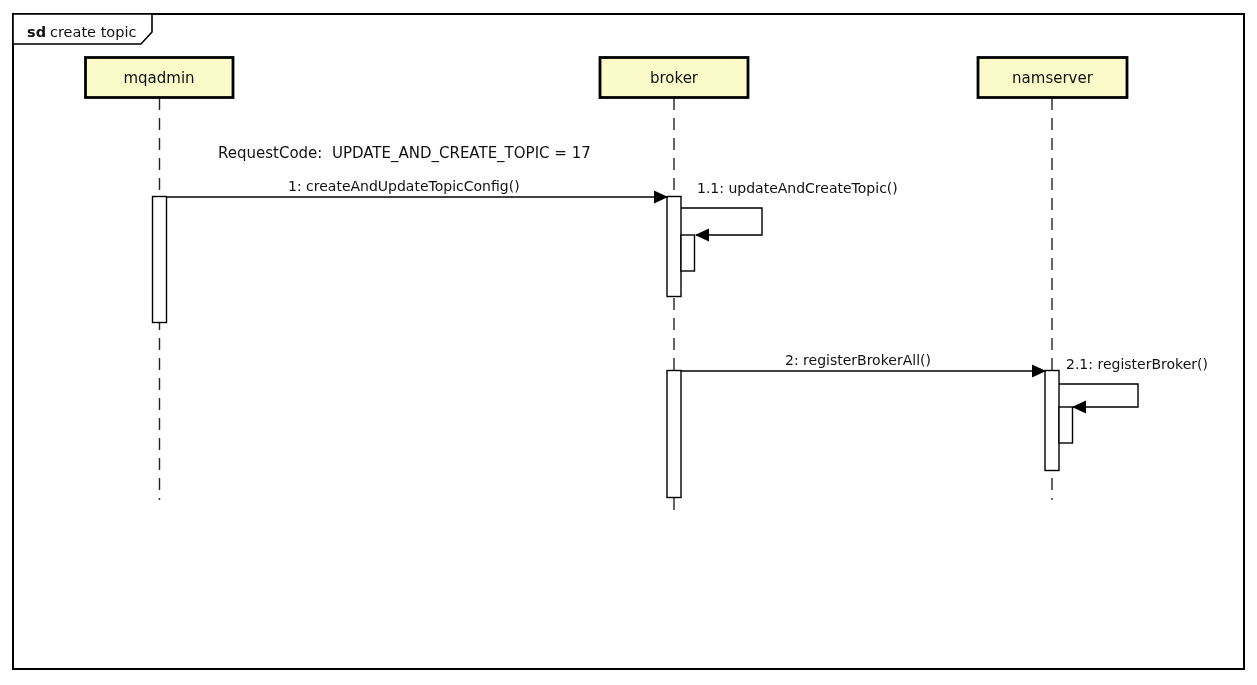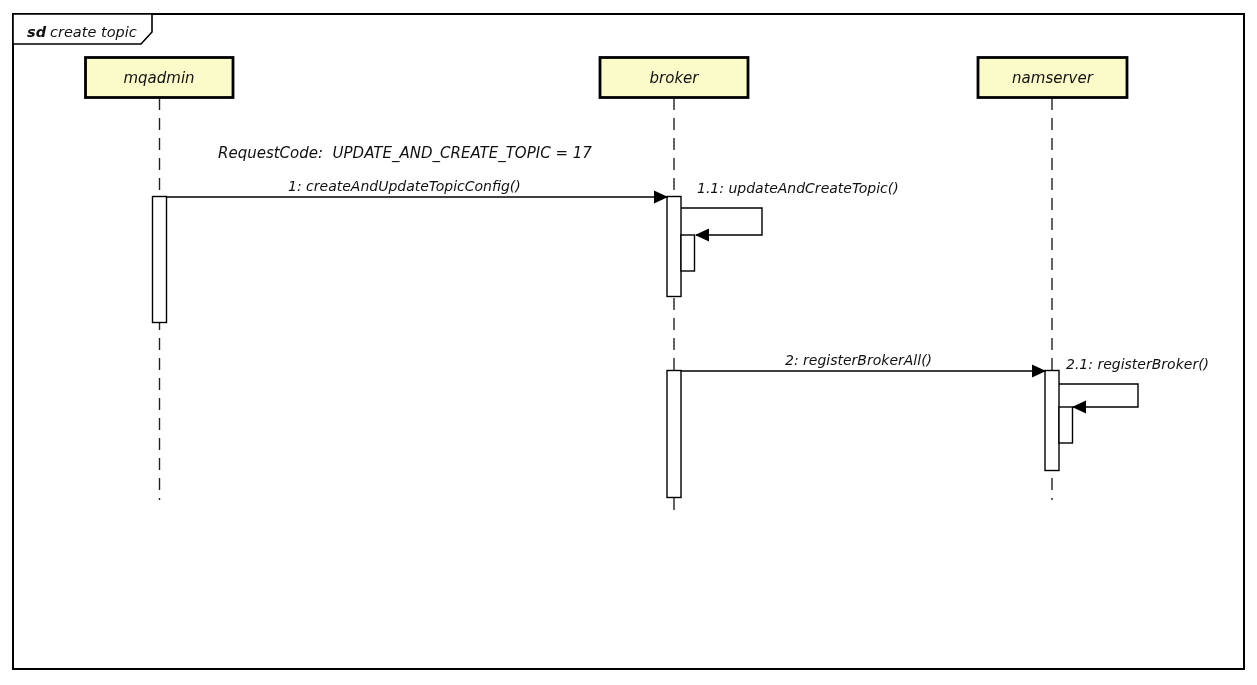--- a/index.html
+++ b/index.html
@@ -2,21 +2,20 @@
 <html><head>
 <meta charset="utf-8">
 <style>
   html, body { margin: 0; padding: 0; background: #ffffff; }
   .canvas {
     position: relative;
     width: 1257px;
     height: 685px;
     background: #ffffff;
     font-family: "DejaVu Sans", "Liberation Sans", sans-serif;
-    font-style: italic;
   }
   svg text {
     font-family: "DejaVu Sans", "Liberation Sans", sans-serif;
     white-space: pre;
     fill: #111111;
   }
   .frame-rect { fill: none; stroke: #000000; stroke-width: 2; }
   .pentagon { fill: #ffffff; stroke: #000000; stroke-width: 1.6; }
   .frame-kw { font-size: 14.5px; font-weight: bold; }
   .frame-title { font-size: 14.5px; }

